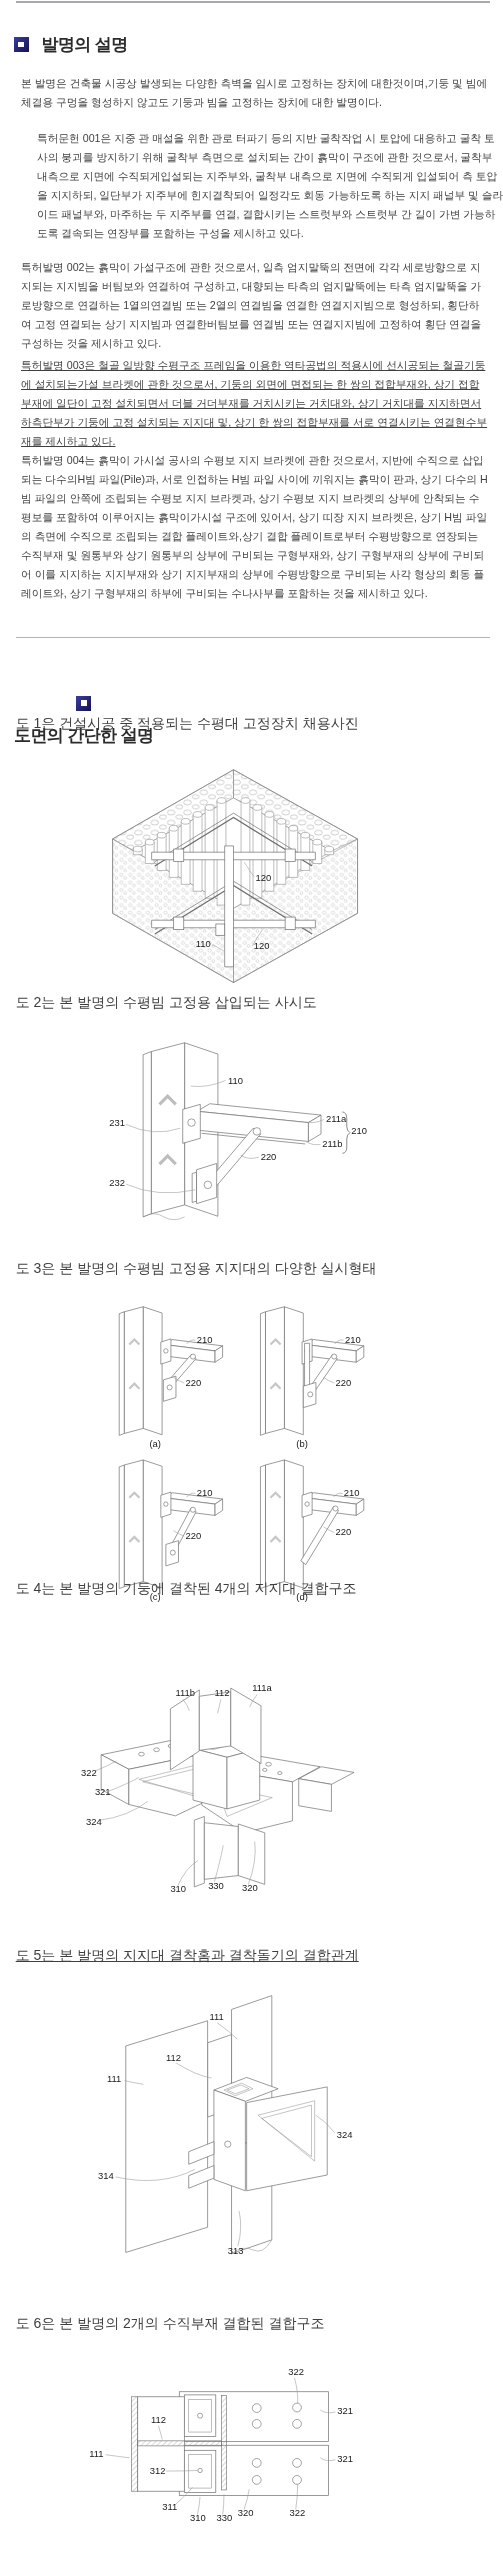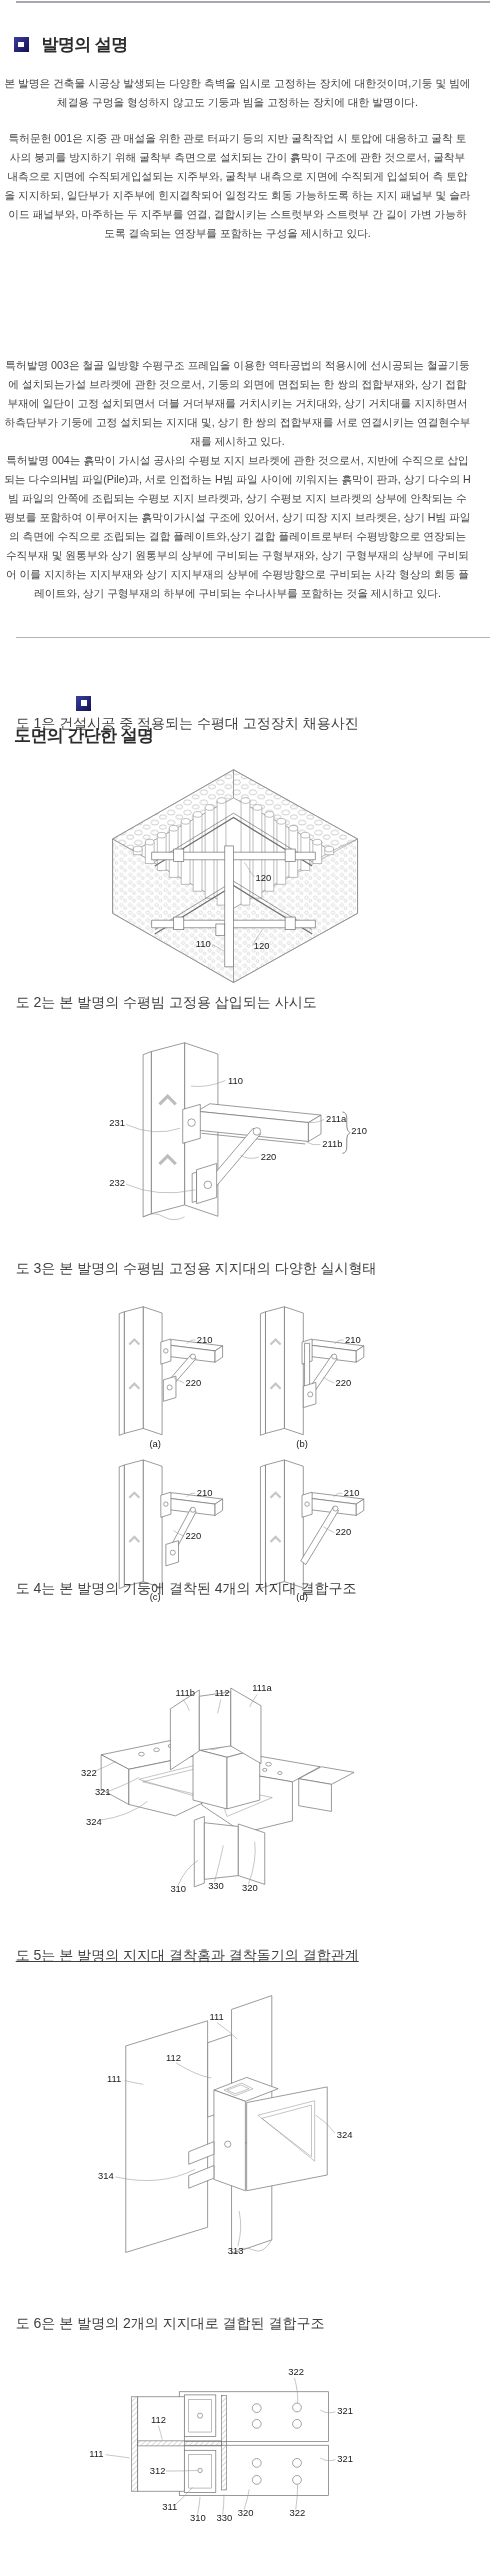--- a/index.html
+++ b/index.html
@@ -4,22 +4,22 @@
 <style>
   html,body{margin:0;padding:0;background:#fff;}
   .page{position:relative;width:504px;height:2576px;background:#fff;overflow:hidden;
         font-family:"Liberation Sans","DejaVu Sans",sans-serif;color:#3f3f3f;}
   .rule{position:absolute;background:#a8a8af;}
   .sec-h{position:absolute;left:14px;display:flex;align-items:center;gap:13px;}
   .bullet{width:14.5px;height:14.5px;background:linear-gradient(135deg,#3a3f9e 0%,#141052 100%);
           display:flex;align-items:center;justify-content:center;flex:0 0 auto;}
   .bullet span{width:5.7px;height:5.7px;background:#fff;display:block;}
   .sec-title{font-size:17px;font-weight:700;color:#2b2b2b;letter-spacing:-0.6px;white-space:nowrap;}
-  .para{position:absolute;left:4px;width:467px;font-size:10.7px;line-height:19px;
-        color:#3f3f3f;word-break:break-all;text-align:center;}
+  .para{position:absolute;left:21px;width:467px;font-size:10.7px;line-height:19px;
+        color:#3f3f3f;word-break:break-all;text-align:left;}
   .cap{position:absolute;left:15.7px;font-size:14px;color:#3f3f3f;white-space:nowrap;}
   .fig{position:absolute;}
   .ln{fill:none;stroke:#6e6e6e;stroke-width:1.1;}
   .fw{fill:#ffffff;stroke:#6e6e6e;stroke-width:1.1;}
   .fwl{fill:#ffffff;stroke:#8a8a8a;stroke-width:0.9;}
   .thin{fill:none;stroke:#8a8a8a;stroke-width:0.8;}
   .ldr{fill:none;stroke:#9a9a9a;stroke-width:0.9;}
   .lbl{font-family:"Liberation Sans","DejaVu Sans",sans-serif;font-size:15px;fill:#191919;}
   .arrow{fill:none;stroke:#bdbdbd;stroke-width:5;stroke-linejoin:miter;}
   .arrow-s{fill:none;stroke:#c6c6c6;stroke-width:3.5;}
@@ -33,22 +33,23 @@
   <div class="rule" style="left:15.7px;top:1.3px;width:474px;height:1.3px;"></div>
 
   <div class="sec-h" style="top:33px;">
     <span class="bullet">
         <span></span>
       </span>
     <span class="sec-title">발명의 설명</span>
   </div>
 
   <div class="para" style="top:74px;">본 발명은 건축물 시공상 발생되는 다양한 측벽을 임시로 고정하는 장치에 대한것이며,기둥 및 빔에 체결용 구멍을 형성하지 않고도 기둥과 빔을 고정하는 장치에 대한 발명이다.</div>
-  <div class="para" style="top:129px;">특허문헌 001은 지중 관 매설을 위한 관로 터파기 등의 지반 굴착작업 시 토압에 대응하고 굴착 토사의 붕괴를 방지하기 위해 굴착부 측면으로 설치되는 간이 흙막이 구조에 관한 것으로서, 굴착부 내측으로 지면에 수직되게입설되는 지주부와, 굴착부 내측으로 지면에 수직되게 입설되어 측 토압을 지지하되, 일단부가 지주부에 힌지결착되어 일정각도 회동 가능하도록 하는 지지 패널부 및 슬라이드 패널부와, 마주하는 두 지주부를 연결, 결합시키는 스트럿부와 스트럿부 간 길이 가변 가능하도록 결속되는 연장부를 포함하는 구성을 제시하고 있다.</div>
-  <div class="para" style="top:356px;">특허발명 003은 철골 일방향 수평구조 프레임을 이용한 역타공법의 적용시에 선시공되는 철골기둥에 설치되는가설 브라켓에 관한 것으로서, 기둥의 외면에 면접되는 한 쌍의 접합부재와, 상기 접합부재에 일단이 고정 설치되면서 더블 거더부재를 거치시키는 거치대와, 상기 거치대를 지지하면서 하측단부가 기둥에 고정 설치되는 지지대 및, 상기 한 쌍의 접합부재를 서로 연결시키는 연결현수부재를 제시하고 있다.</div>
+  <div class="para" style="top:129px;margin-left:16px;">특허문헌 001은 지중 관 매설을 위한 관로 터파기 등의 지반 굴착작업 시 토압에 대응하고 굴착 토사의 붕괴를 방지하기 위해 굴착부 측면으로 설치되는 간이 흙막이 구조에 관한 것으로서, 굴착부 내측으로 지면에 수직되게입설되는 지주부와, 굴착부 내측으로 지면에 수직되게 입설되어 측 토압을 지지하되, 일단부가 지주부에 힌지결착되어 일정각도 회동 가능하도록 하는 지지 패널부 및 슬라이드 패널부와, 마주하는 두 지주부를 연결, 결합시키는 스트럿부와 스트럿부 간 길이 가변 가능하도록 결속되는 연장부를 포함하는 구성을 제시하고 있다.</div>
+  <div class="para" style="top:258px;">특허발명 002는 흙막이 가설구조에 관한 것으로서, 일측 엄지말뚝의 전면에 각각 세로방향으로 지지되는 지지빔을 버팀보와 연결하여 구성하고, 대향되는 타측의 엄지말뚝에는 타측 엄지말뚝을 가로방향으로 연결하는 1열의연결빔 또는 2열의 연결빔을 연결한 연결지지빔으로 형성하되, 횡단하여 고정 연결되는 상기 지지빔과 연결한버팀보를 연결빔 또는 연결지지빔에 고정하여 횡단 연결을 구성하는 것을 제시하고 있다.</div>
+  <div class="para" style="top:356px;text-decoration:underline;">특허발명 003은 철골 일방향 수평구조 프레임을 이용한 역타공법의 적용시에 선시공되는 철골기둥에 설치되는가설 브라켓에 관한 것으로서, 기둥의 외면에 면접되는 한 쌍의 접합부재와, 상기 접합부재에 일단이 고정 설치되면서 더블 거더부재를 거치시키는 거치대와, 상기 거치대를 지지하면서 하측단부가 기둥에 고정 설치되는 지지대 및, 상기 한 쌍의 접합부재를 서로 연결시키는 연결현수부재를 제시하고 있다.</div>
   <div class="para" style="top:451px;">특허발명 004는 흙막이 가시설 공사의 수평보 지지 브라켓에 관한 것으로서, 지반에 수직으로 삽입되는 다수의H빔 파일(Pile)과, 서로 인접하는 H빔 파일 사이에 끼워지는 흙막이 판과, 상기 다수의 H빔 파일의 안쪽에 조립되는 수평보 지지 브라켓과, 상기 수평보 지지 브라켓의 상부에 안착되는 수평보를 포함하여 이루어지는 흙막이가시설 구조에 있어서, 상기 띠장 지지 브라켓은, 상기 H빔 파일의 측면에 수직으로 조립되는 결합 플레이트와,상기 결합 플레이트로부터 수평방향으로 연장되는 수직부재 및 원통부와 상기 원통부의 상부에 구비되는 구형부재와, 상기 구형부재의 상부에 구비되어 이를 지지하는 지지부재와 상기 지지부재의 상부에 수평방향으로 구비되는 사각 형상의 회동 플레이트와, 상기 구형부재의 하부에 구비되는 수나사부를 포함하는 것을 제시하고 있다.</div>
 
   <div class="rule" style="left:15.7px;top:637px;width:474px;height:0.6px;background:#b3b3b8;"></div>
 
   <div class="sec-h" style="top:696px;flex-direction:column;">
     <span class="bullet">
         <span></span>
       </span>
     <span class="sec-title">도면의 간단한 설명</span>
   </div>
@@ -390,21 +391,21 @@
     <path class="ldr" d="M58,155 q18,4 30,6"></path>
     <text class="lbl" x="30" y="158">111</text>
     <path class="ldr" d="M392,238 q-14,-18 -30,-28"></path>
     <text class="lbl" x="395" y="246">324</text>
     <path class="ldr" d="M44,308 q70,16 126,-12"></path>
     <text class="lbl" x="16" y="311">314</text>
     <path class="ldr" d="M238,418 q8,-28 2,-56"></path>
     <text class="lbl" x="222" y="430">313</text>
   </svg>
 
-  <div class="cap" style="top:2315px;">도 6은 본 발명의 2개의 지지대로 결합된 결합구조</div>
+  <div class="cap" style="top:2315px;">도 6은 본 발명의 2개의 수직부재 결합된 결합구조</div>
 
   <svg class="fig" style="left:88px;top:2359px;" width="277" height="170" viewBox="0 0 440 270">
     <defs>
       <pattern id="hatch" width="6" height="6" patternUnits="userSpaceOnUse" patternTransform="rotate(45)">
         <line x1="0" y1="0" x2="0" y2="6" stroke="#8a8a8a" stroke-width="1"></line>
       </pattern>
     </defs>
 
     <rect class="fw" x="145" y="52" width="237" height="79"></rect>
     <circle class="hole" cx="268" cy="78" r="7"></circle>

